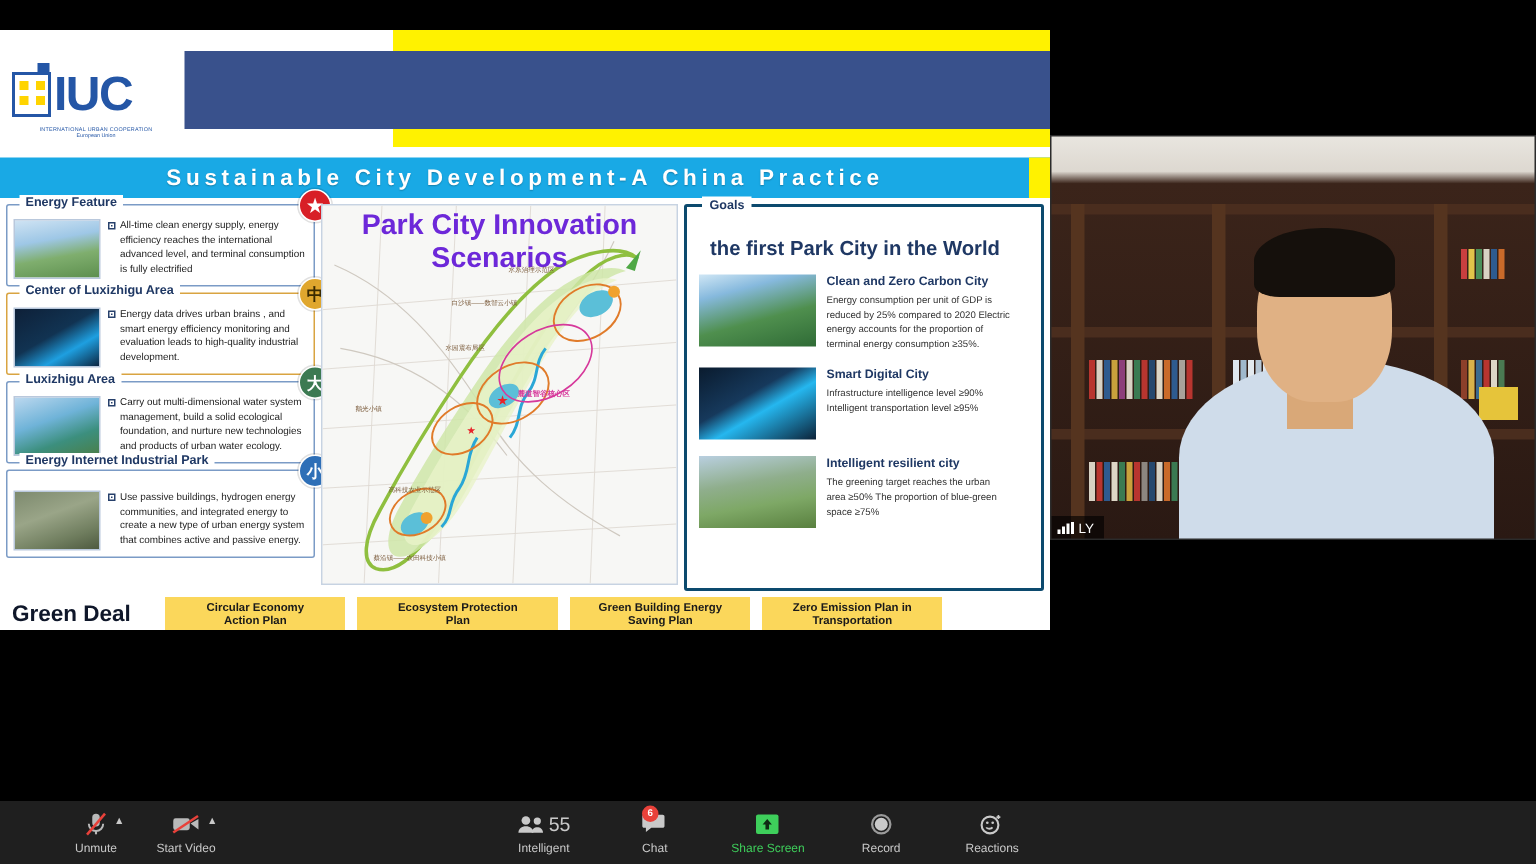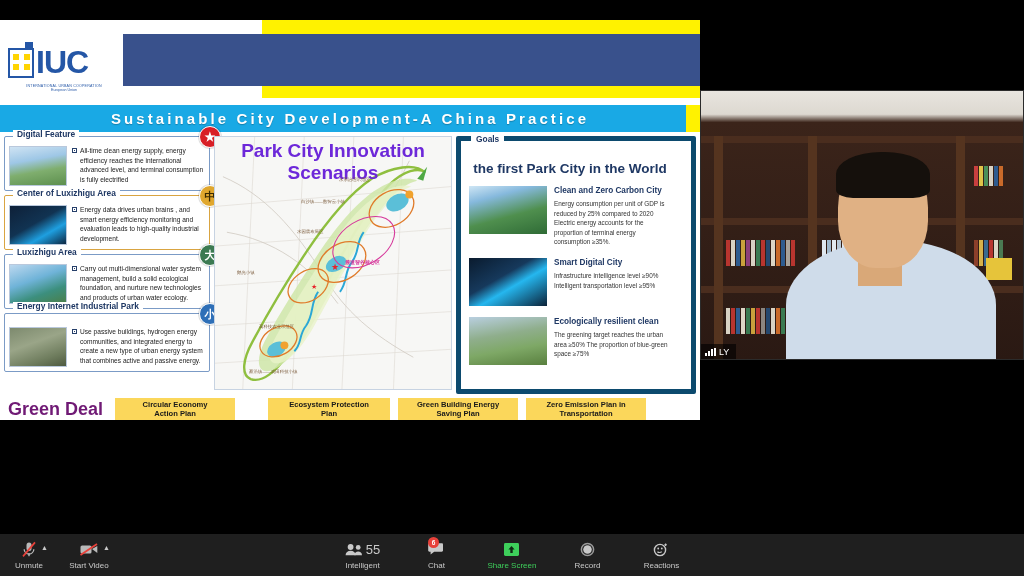--- a/index.html
+++ b/index.html
@@ -110,21 +110,21 @@
     line-height:1.18; padding-top:3px; position:relative; z-index:3;
   }
   .map-canvas { position:absolute; left:0; top:0; width:100%; height:100%; }
   .mlabel { position:absolute; font-size:4.4px; color:#7a5a3a; white-space:nowrap; z-index:4; }
   .mlabel.pink { color:#D6399B; font-size:5px; font-weight:bold; }
   .mstar { position:absolute; color:#E8232A; font-size:9px; z-index:5; }
 
   
   .goalcol {
     position:absolute; left:456px; top:4px; width:240px; height:258px;
-    border:5px solid #0c4a6e; border-radius:2px; background:#fff; padding:10px 20px 4px 8px;
+    border:2px solid #0c4a6e; border-radius:2px; background:#fff; padding:10px 20px 4px 8px;
   }
   .goal-label {
     position:absolute; left:10px; top:-7px; background:#fff; padding:0 5px;
     font-size:8.4px; font-weight:bold; color:#1F3864;
   }
   .goal-head {
     text-align:center; font-size:13.5px; font-weight:bold; color:#1F3864;
     margin:10px 0 10px 0;
   }
   .grow { display:flex; gap:7px; margin-bottom:11px; }
@@ -133,21 +133,21 @@
   .gthumb.g2 { background:linear-gradient(150deg,#0a1b2e 0%,#16395c 40%,#25b7ef 58%,#0c2238 100%); }
   .gthumb.g3 { background:linear-gradient(170deg,#b9cfe0 0%,#8fae8c 38%,#7ea866 65%,#59803f 100%); }
   .gtitle { font-size:8.2px; font-weight:bold; color:#1F3864; margin-bottom:4px; }
   .gtext { font-size:6.4px; line-height:1.5; color:#333; }
 
   
   .deal {
     position:absolute; left:0; top:378px; width:700px; height:22px;
     display:flex; align-items:center; padding-left:8px; gap:8px;
   }
-  .deal-title { font-size:18px; font-weight:bold; color:#701a75; margin-right:4px; }
+  .deal-title { font-size:15px; font-weight:bold; color:#0f172a; margin-right:15px; }
   .deal-btn {
     background:#FBD75B; height:22px; padding:0 6px; display:flex; flex-direction:column;
     align-items:center; justify-content:center;
     font-size:7.6px; font-weight:bold; color:#1a1a1a; line-height:1.2; text-align:center;
   }
 
   
   #video { position:absolute; left:700px; top:90px; width:324px; height:270px; overflow:hidden; background:#1a1412; }
   .vwall { position:absolute; inset:0; background:linear-gradient(180deg,#e9e6e0 0%,#ddd8d0 9%,#3b241a 12%,#2a1913 100%); }
   .shelf { position:absolute; background:#4a2d1e; }
@@ -174,21 +174,21 @@
   }
   .bars { display:flex; align-items:flex-end; gap:1px; height:8px; }
   .bars i { width:2px; background:#fff; display:block; }
   .vborder { position:absolute; inset:0; border:1px solid #2b2b2b; }
 
   
   #toolbar {
     position:absolute; left:0; bottom:0; width:1024px; height:42px;
     background:#1f1f1f; display:flex; align-items:center;
   }
-  .tb-left { display:flex; align-items:flex-end; padding-left:6px; gap:14px; }
+  .tb-left { display:flex; align-items:flex-end; padding-left:6px; gap:14px;margin-left:35px; }
   .tb-center { position:absolute; left:0; right:0; display:flex; justify-content:center; gap:28px; }
   .tbi {
     display:flex; flex-direction:column; align-items:center; justify-content:center;
     color:#c9c9c9; font-size:8px; position:relative; min-width:46px; cursor:pointer;
   }
   .tbi .lab { margin-top:3px; white-space:nowrap; }
   .tbi.green .lab { color:#3ECF5B; }
   .ic { height:18px; display:flex; align-items:center; justify-content:center; position:relative; }
   .caret { color:#c9c9c9; font-size:7px; position:absolute; right:-11px; top:4px; }
   .badge-num {
@@ -223,21 +223,21 @@
     <div class="subband">
       <span class="subband-txt">Sustainable City Development-A China Practice</span>
     </div>
     <div class="subband-yellow"></div>
 
     <div class="bodyarea">
 
       <div class="leftcol">
 
         <div class="fbox">
-          <div class="fbox-title">Digital Feature</div>
+          <div class="fbox-title">Energy Feature</div>
           <div class="badge red">
               <span class="star">★</span>
             </div>
           <div class="fbox-row">
             <div class="fthumb t1"></div>
             <div class="fbullet">
               <span class="fsq"></span>
               <span class="ftext">All-time clean energy supply, energy efficiency reaches the international advanced level, and terminal consumption is fully electrified</span>
             </div>
           </div>
@@ -368,35 +368,35 @@
           <div class="gthumb g2"></div>
           <div>
             <div class="gtitle">Smart Digital City</div>
             <div class="gtext">Infrastructure intelligence level ≥90% Intelligent transportation level ≥95%</div>
           </div>
         </div>
 
         <div class="grow">
           <div class="gthumb g3"></div>
           <div>
-            <div class="gtitle">Ecologically resilient clean</div>
+            <div class="gtitle">Intelligent resilient city</div>
             <div class="gtext">The greening target reaches the urban area ≥50% The proportion of blue-green space ≥75%</div>
           </div>
         </div>
       </div>
 
     </div>
 
     <div class="deal">
       <div class="deal-title">Green Deal</div>
       <div class="deal-btn" style="width:120px;">
         <span>Circular Economy</span>
         <span>Action Plan</span>
       </div>
-      <div class="deal-btn" style="width:122px;margin-left:25px;">
+      <div class="deal-btn" style="width:134px;">
         <span>Ecosystem Protection</span>
         <span>Plan</span>
       </div>
       <div class="deal-btn" style="width:120px;">
         <span>Green Building Energy</span>
         <span>Saving Plan</span>
       </div>
       <div class="deal-btn" style="width:120px;">
         <span>Zero Emission Plan in</span>
         <span>Transportation</span>

